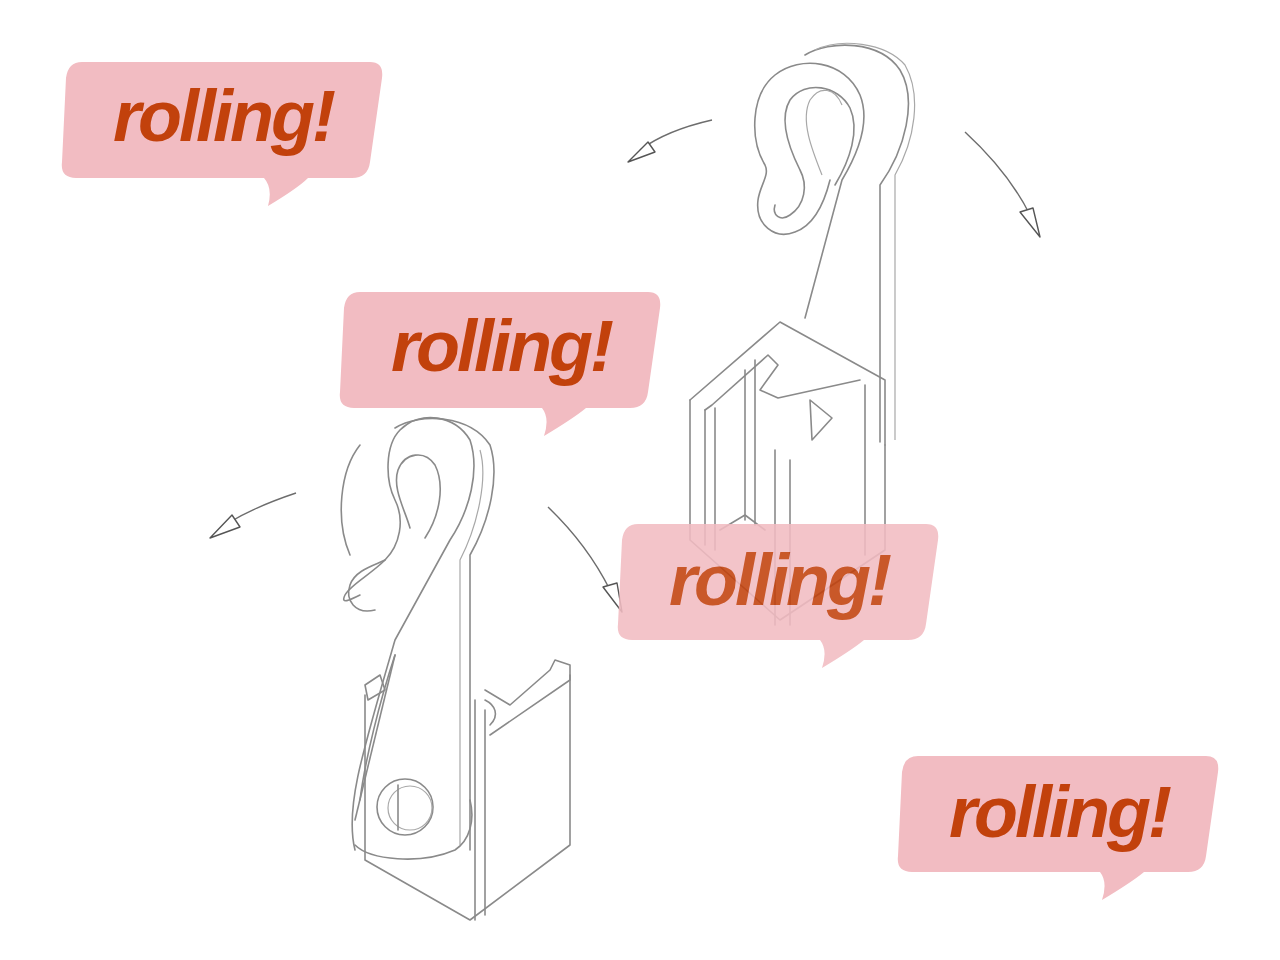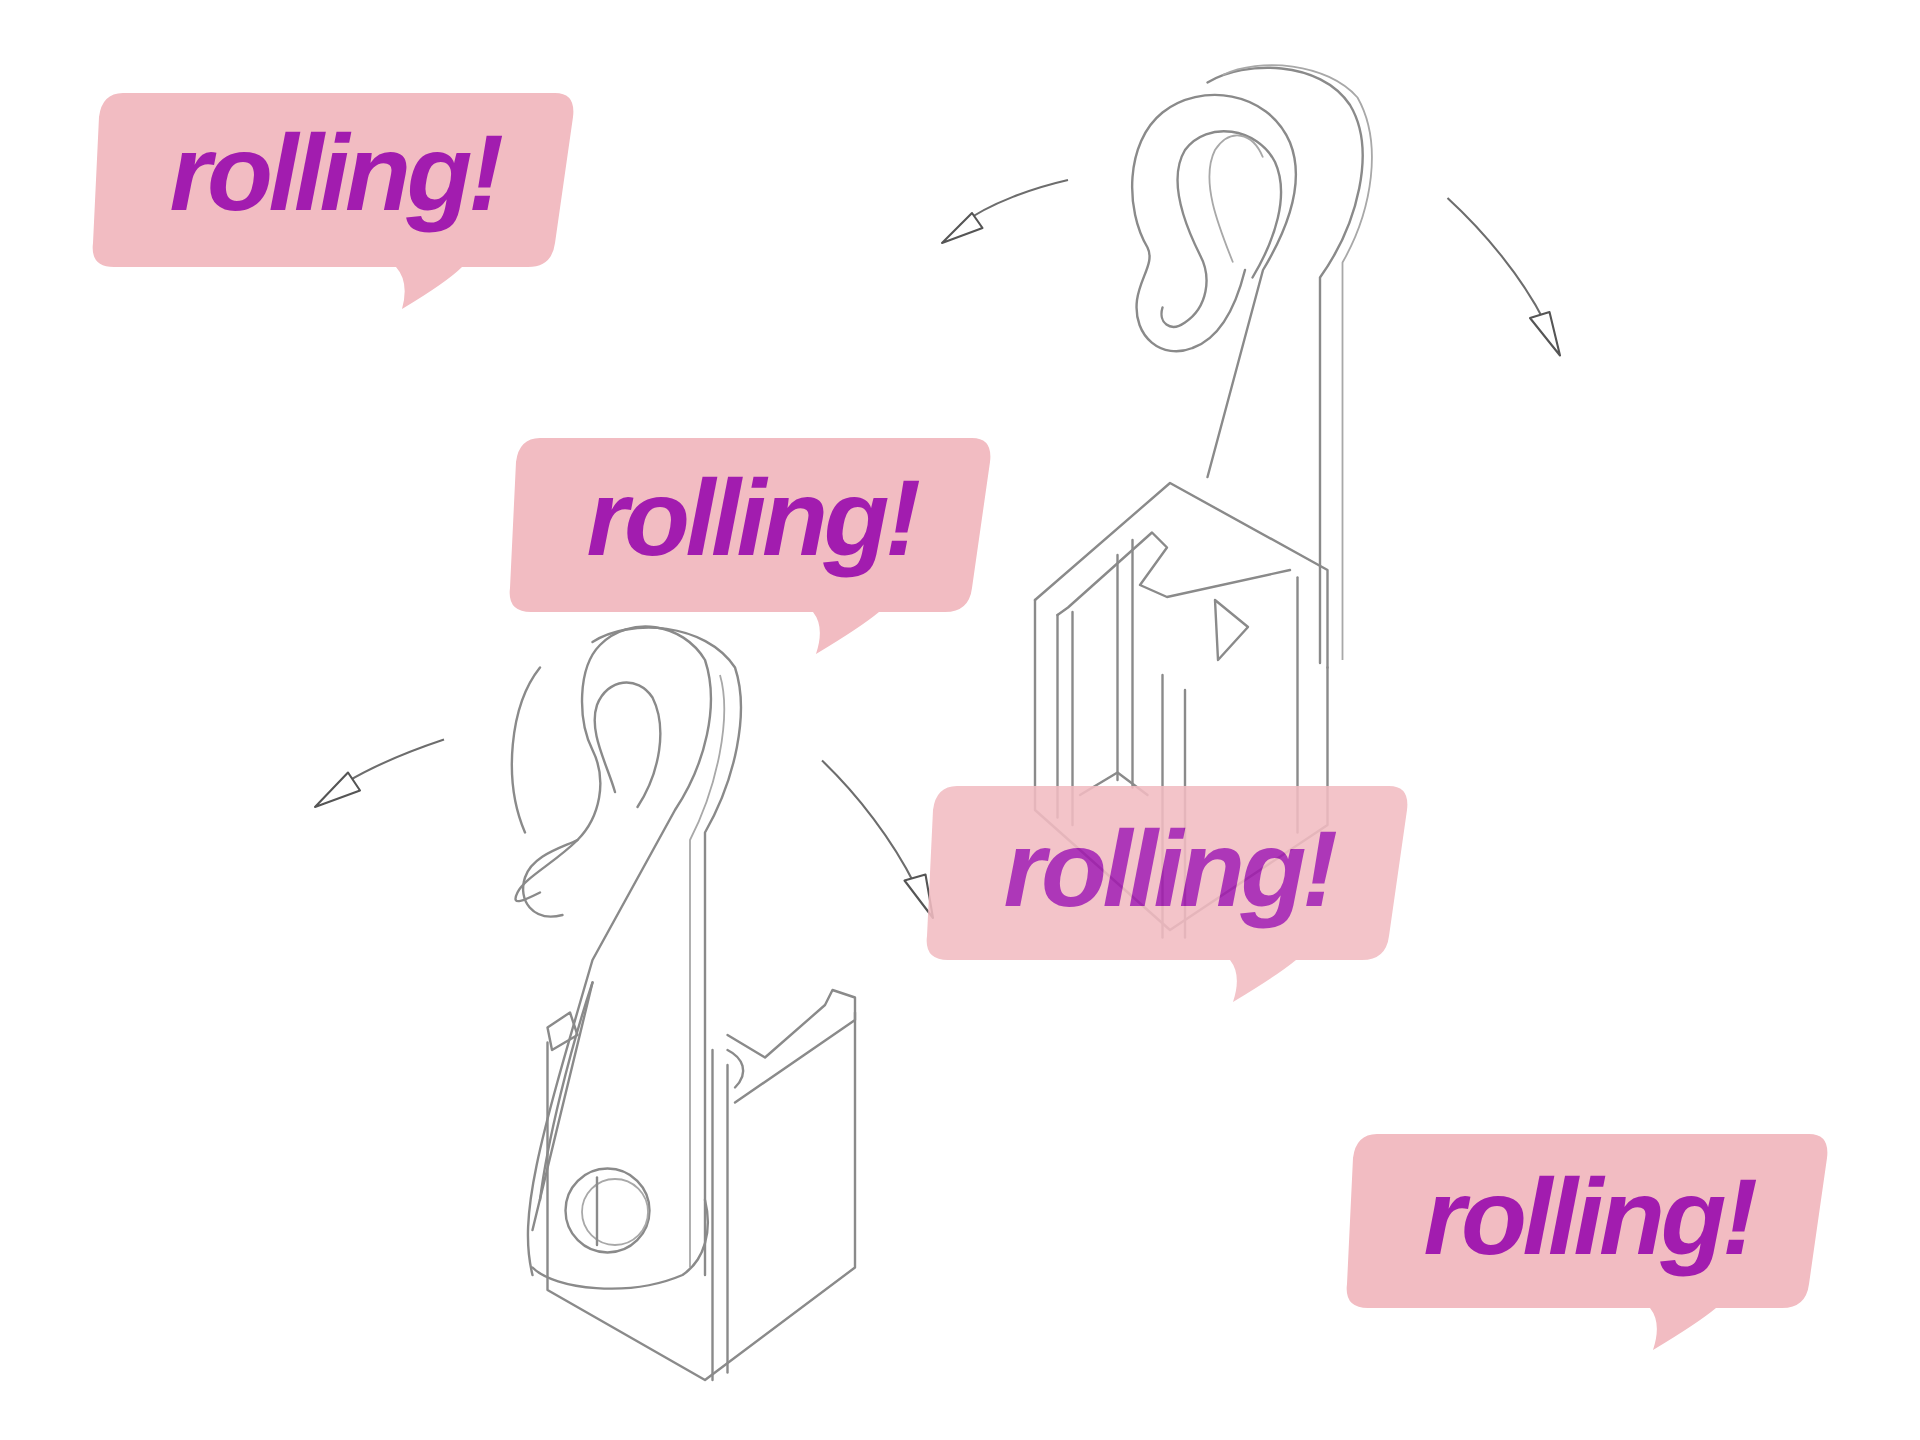--- a/index.html
+++ b/index.html
@@ -7,21 +7,21 @@
   svg.drawing { position: absolute; left: 0; top: 0; }
   .ln { fill: none; stroke: #8a8a8a; stroke-width: 1.6; stroke-linecap: round; stroke-linejoin: round; }
   .ln2 { fill: none; stroke: #a8a8a8; stroke-width: 1.2; }
   .arrow { fill: none; stroke: #6d6d6d; stroke-width: 1.4; }
   .arrowhead { fill: #ffffff; stroke: #555; stroke-width: 1.4; stroke-linejoin: round; }
   .badge { position: absolute; }
   .badge svg { position: absolute; left: 0; top: 0; }
   .badge-text {
     position: absolute; left: 0; right: 0; text-align: center;
     font-family: "Liberation Sans", sans-serif; font-weight: bold; font-style: italic;
-    color: #a21caf; letter-spacing: -3px; line-height: 1;
+    color: #c2410c; letter-spacing: -3px; line-height: 1;
   }
 </style>
 </head>
 <body>
 
 <div id="stage">
 
   <svg class="drawing" width="1280" height="960" viewBox="0 0 1280 960">
 
     <g>

